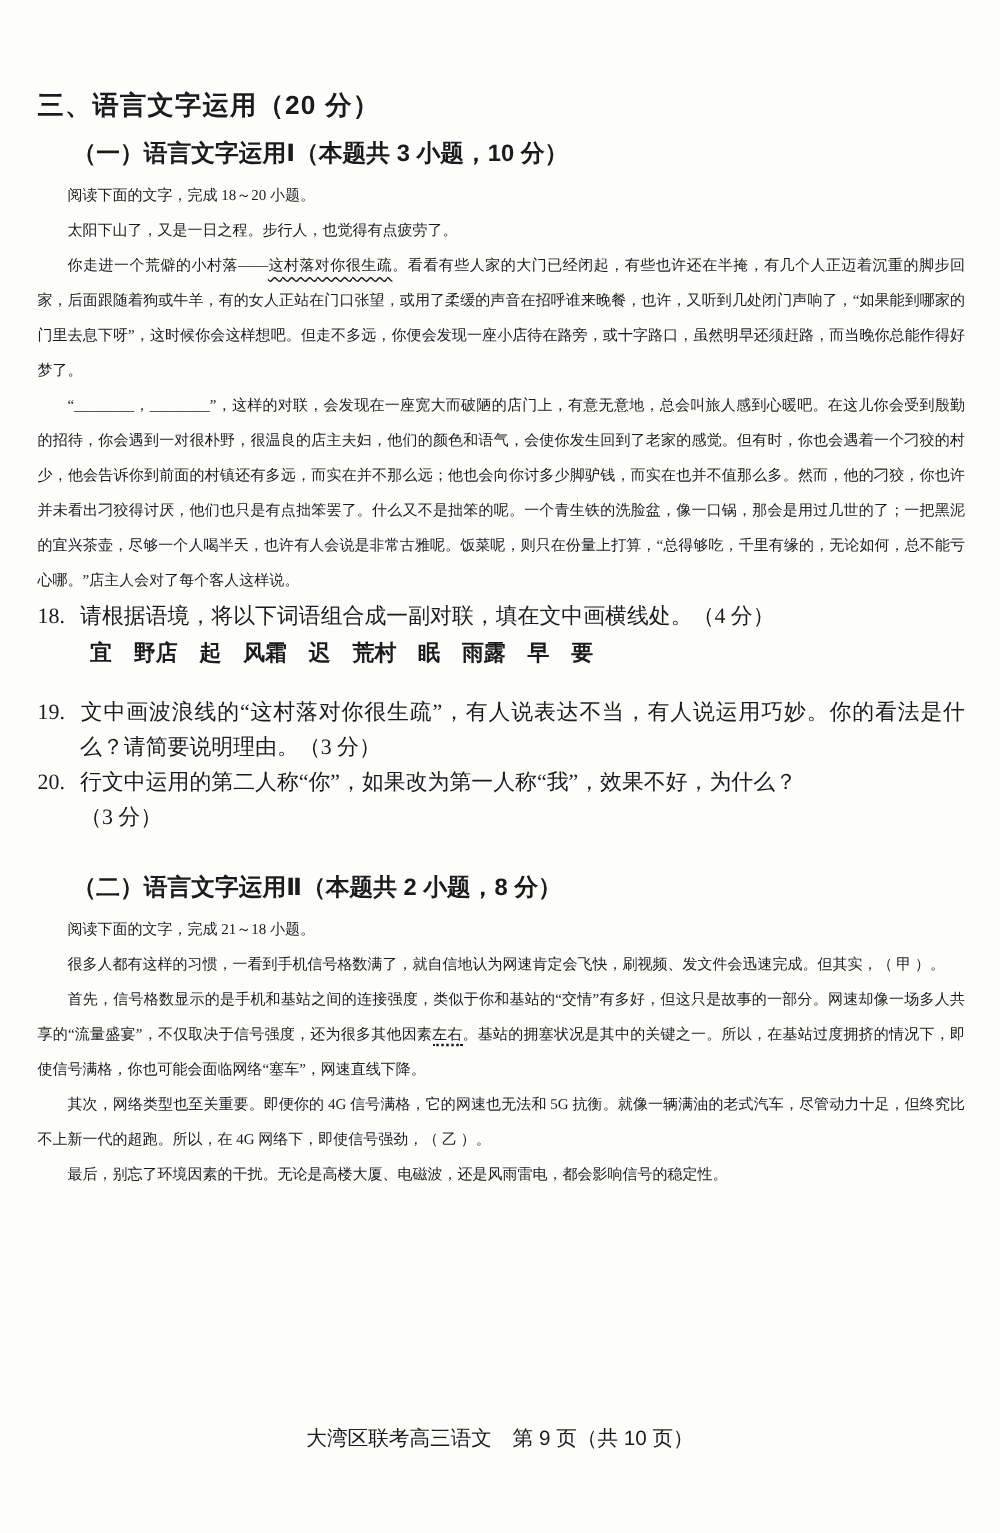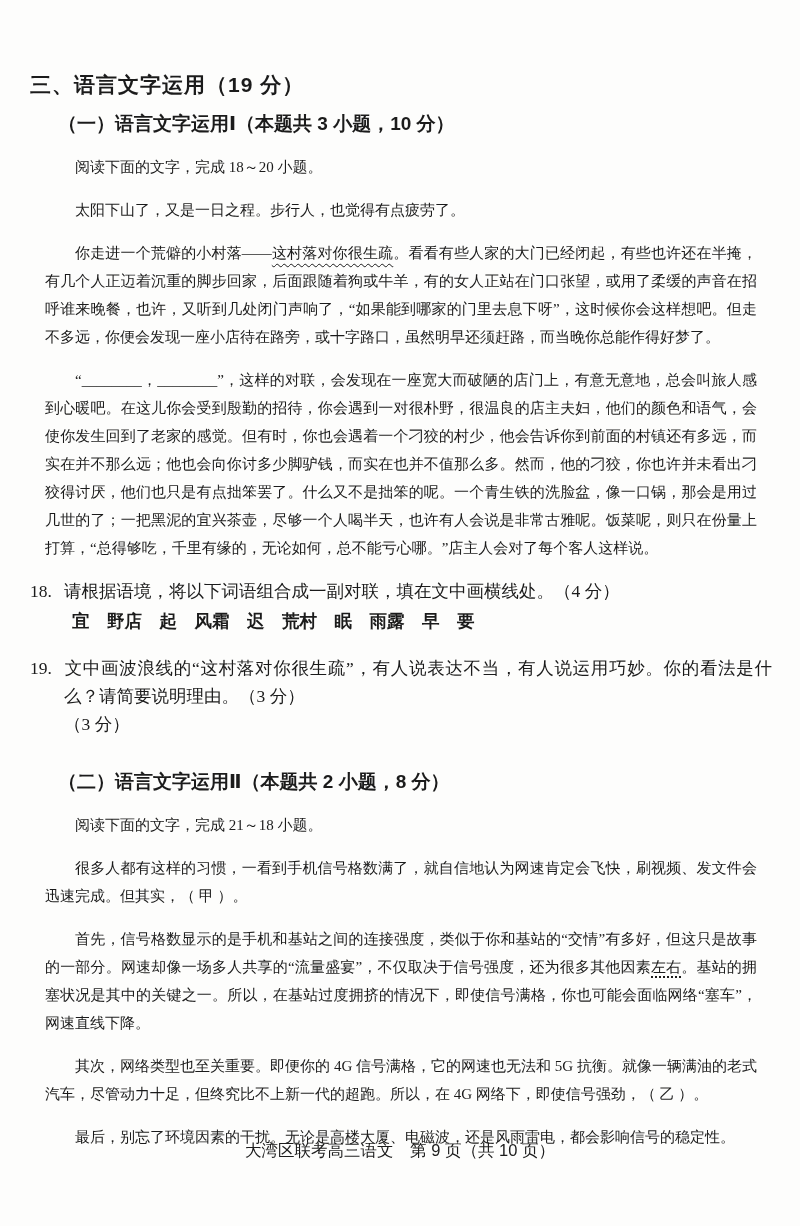--- a/index.html
+++ b/index.html
@@ -35,22 +35,22 @@
     padding-left: 28px;
     font-family: "Liberation Sans", "DejaVu Sans", sans-serif;
     font-weight: 700;
     font-size: 19px;
     line-height: 28px;
   }
   .h2.part2 {
     margin-top: 30px;
   }
   p.body {
-    margin: 15px;
-    font-size: 15px;
+    margin: 0;
+    font-size: 12px;
     line-height: 28px;
     text-align: justify;
   }
   p.indent, p.body { text-indent: 0; }
   p.par { text-indent: 2em; }
   .wavy {
     text-decoration: underline;
     text-decoration-style: wavy;
     text-decoration-color: #1b1b1b;
     text-decoration-thickness: 1px;
@@ -97,38 +97,39 @@
     font-weight: 400;
     font-size: 16.5px;
   }
 </style>
 </head>
 <body>
 
 <div class="page">
   <div class="content">
 
-    <div class="h1">三、语言文字运用（19 分）</div>
+    <div class="h1">三、语言文字运用（20 分）</div>
 
     <div class="h2">（一）语言文字运用Ⅰ（本题共 3 小题，10 分）</div>
 
     <p class="body par">阅读下面的文字，完成 18～20 小题。</p>
 
     <p class="body par">太阳下山了，又是一日之程。步行人，也觉得有点疲劳了。</p>
 
     <p class="body par"><span>你走进一个荒僻的小村落——</span><span class="wavy">这村落对你很生疏</span><span>。看看有些人家的大门已经闭起，有些也许还在半掩，有几个人正迈着沉重的脚步回家，后面跟随着狗或牛羊，有的女人正站在门口张望，或用了柔缓的声音在招呼谁来晚餐，也许，又听到几处闭门声响了，“如果能到哪家的门里去息下呀”，这时候你会这样想吧。但走不多远，你便会发现一座小店待在路旁，或十字路口，虽然明早还须赶路，而当晚你总能作得好梦了。</span></p>
 
     <p class="body par">“________，________”，这样的对联，会发现在一座宽大而破陋的店门上，有意无意地，总会叫旅人感到心暖吧。在这儿你会受到殷勤的招待，你会遇到一对很朴野，很温良的店主夫妇，他们的颜色和语气，会使你发生回到了老家的感觉。但有时，你也会遇着一个刁狡的村少，他会告诉你到前面的村镇还有多远，而实在并不那么远；他也会向你讨多少脚驴钱，而实在也并不值那么多。然而，他的刁狡，你也许并未看出刁狡得讨厌，他们也只是有点拙笨罢了。什么又不是拙笨的呢。一个青生铁的洗脸盆，像一口锅，那会是用过几世的了；一把黑泥的宜兴茶壶，尽够一个人喝半天，也许有人会说是非常古雅呢。饭菜呢，则只在份量上打算，“总得够吃，千里有缘的，无论如何，总不能亏心哪。”店主人会对了每个客人这样说。</p>
 
     <p class="question"><span class="qnum">18.</span><span>请根据语境，将以下词语组合成一副对联，填在文中画横线处。（4 分）</span></p>
 
     <p class="words">宜　野店　起　风霜　迟　荒村　眠　雨露　早　要</p>
 
     <p class="question"><span class="qnum">19.</span><span>文中画波浪线的“这村落对你很生疏”，有人说表达不当，有人说运用巧妙。你的看法是什么？请简要说明理由。（3 分）</span></p>
 
+    <p class="question"><span class="qnum">20.</span><span>行文中运用的第二人称“你”，如果改为第一人称“我”，效果不好，为什么？</span></p>
     <p class="qscore">（3 分）</p>
 
     <div class="h2 part2">（二）语言文字运用Ⅱ（本题共 2 小题，8 分）</div>
 
     <p class="body par">阅读下面的文字，完成 21～18 小题。</p>
 
     <p class="body par">很多人都有这样的习惯，一看到手机信号格数满了，就自信地认为网速肯定会飞快，刷视频、发文件会迅速完成。但其实，（ 甲 ）。</p>
 
     <p class="body par"><span>首先，信号格数显示的是手机和基站之间的连接强度，类似于你和基站的“交情”有多好，但这只是故事的一部分。网速却像一场多人共享的“流量盛宴”，不仅取决于信号强度，还为很多其他因素</span><span class="dots">左右</span><span>。基站的拥塞状况是其中的关键之一。所以，在基站过度拥挤的情况下，即使信号满格，你也可能会面临网络“塞车”，网速直线下降。</span></p>
 

